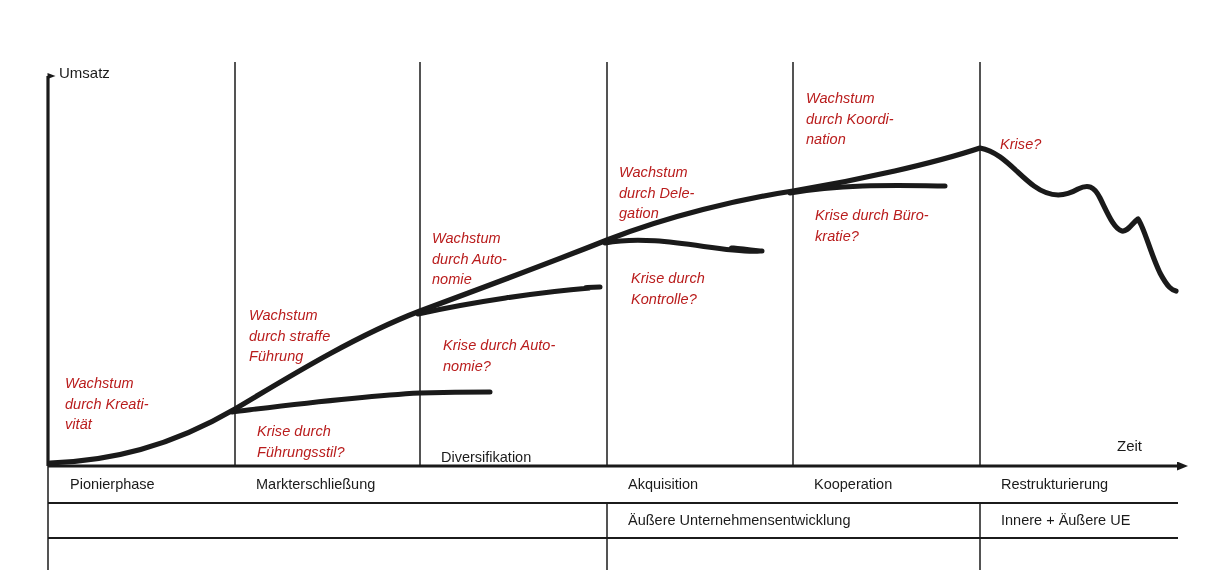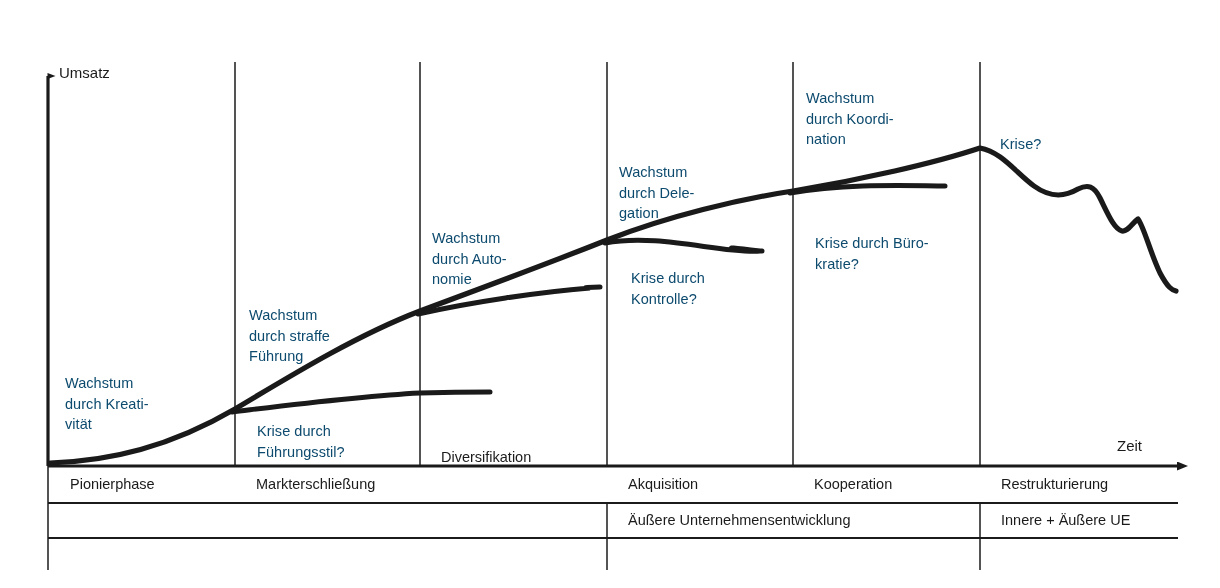--- a/index.html
+++ b/index.html
@@ -23,23 +23,24 @@
     position: absolute;
     top: 0;
     left: 0;
     width: 1220px;
     height: 588px;
   }
   .lbl {
     position: absolute;
     font-size: 14.5px;
     line-height: 20.5px;
-    color: #0c4a6e;
+    color: #b91c1c;
     white-space: pre-line;
     letter-spacing: 0.05px;
+    font-style: italic;
   }
   .axis-lbl {
     position: absolute;
     font-size: 15px;
     line-height: 18px;
     color: #1b1b1b;
   }
   .phase-lbl {
     position: absolute;
     font-size: 14.5px;
@@ -131,23 +132,25 @@
 nomie</div>
   <div class="lbl" style="left:619px; top:162px;">Wachstum
 durch Dele-
 gation</div>
   <div class="lbl" style="left:806px; top:88px;">Wachstum
 durch Koordi-
 nation</div>
 
   <div class="lbl" style="left:257px; top:421px;">Krise durch
 Führungsstil?</div>
+  <div class="lbl" style="left:443px; top:335px;">Krise durch Auto-
+nomie?</div>
   <div class="lbl" style="left:631px; top:268px;">Krise durch
 Kontrolle?</div>
-  <div class="lbl" style="left:815px; top:205px;margin-top:28px;">Krise durch Büro-
+  <div class="lbl" style="left:815px; top:205px;">Krise durch Büro-
 kratie?</div>
   <div class="lbl" style="left:1000px; top:134px;">Krise?</div>
 
   <div class="phase-lbl" style="left:70px; top:475px;">Pionierphase</div>
   <div class="phase-lbl" style="left:256px; top:475px;">Markterschließung</div>
   <div class="phase-lbl" style="left:441px; top:448px;">Diversifikation</div>
   <div class="phase-lbl" style="left:628px; top:475px;">Akquisition</div>
   <div class="phase-lbl" style="left:814px; top:475px;">Kooperation</div>
   <div class="phase-lbl" style="left:1001px; top:475px;">Restrukturierung</div>
 

